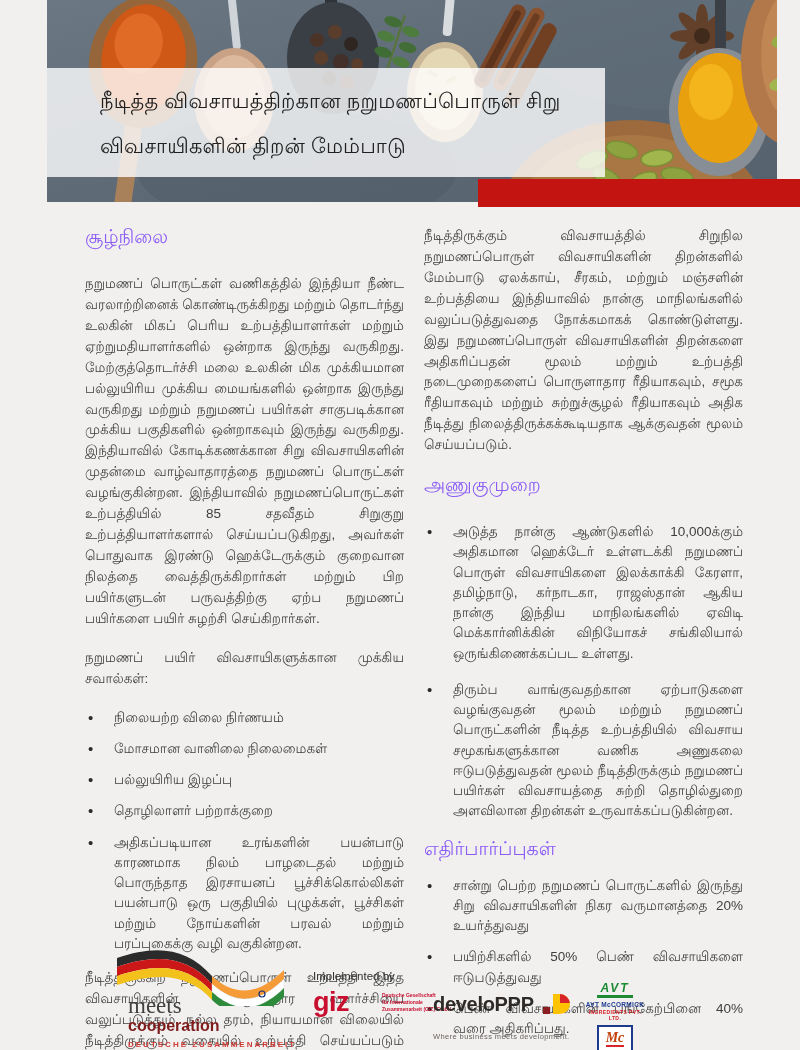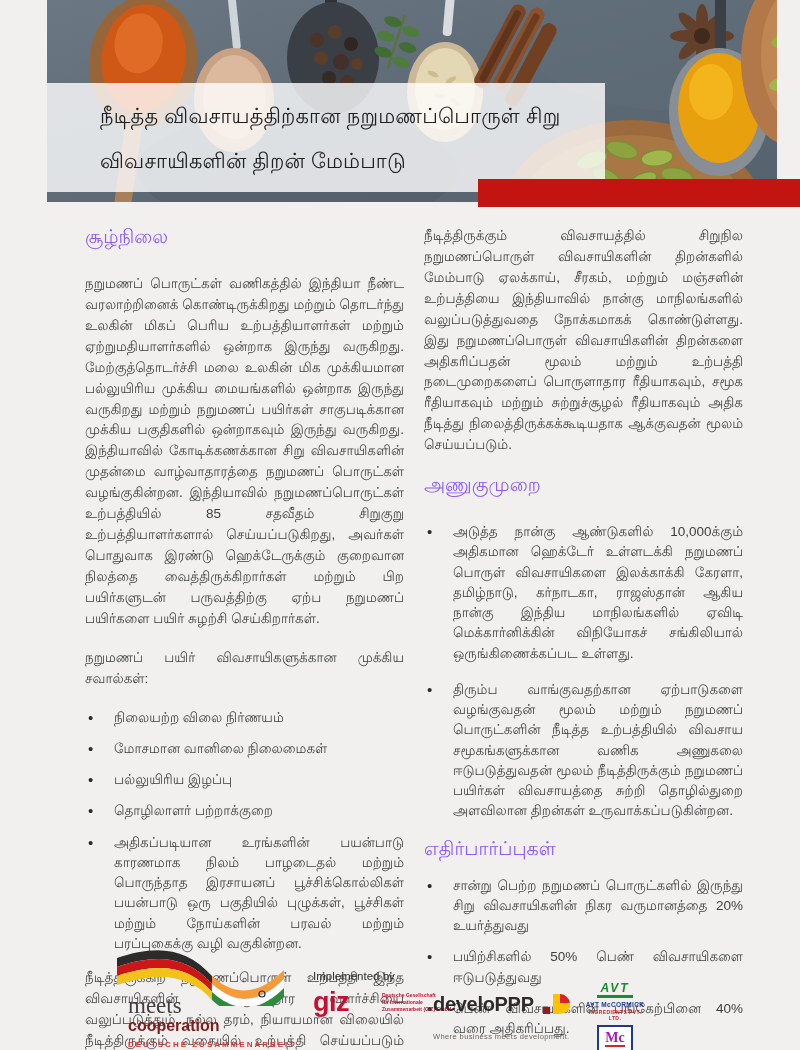--- a/index.html
+++ b/index.html
@@ -9,21 +9,21 @@
     font-family:"Liberation Sans", sans-serif;
     color:#3d3d3d;
     -webkit-font-smoothing:antialiased;
   }
   .page{position:relative;width:800px;height:1050px;overflow:hidden;background:#f1f0ef;}
 
   
   .hero{position:absolute;left:47px;top:0;width:730px;height:202px;overflow:hidden;}
   .hero svg{display:block;}
   .hero-overlay{
-    position:absolute;left:0;top:83px;width:558px;height:109px;
+    position:absolute;left:0;top:68px;width:558px;height:109px;
     background:rgba(255,255,255,0.80);
   }
   .hero-title{
     margin:10px 0 0 53px;
     font-size:21px;color:#202020;font-weight:500;
     line-height:45px;letter-spacing:.2px;
   }
   .red-bar{position:absolute;left:478px;top:179px;width:322px;height:28px;background:#c41412;z-index:5;}
 
   
@@ -71,22 +71,22 @@
     color:#1d8a34;letter-spacing:2px;border-bottom:3px solid #1d8a34;
     padding:0 3px 1px;line-height:1;
   }
   .avt-l1{font-size:6.5px;font-weight:700;color:#1d3a8f;letter-spacing:.3px;margin-top:3px;}
   .avt-l2{font-size:5px;font-weight:700;color:#d42027;letter-spacing:.4px;margin-top:1px;}
   .mc-box{
     width:32px;height:23px;margin:4px auto 0;background:#fff;
     border:2px solid #1d3a8f;display:flex;align-items:center;justify-content:center;
   }
   .mc-word{
-    font-family:"Liberation Serif", serif;font-weight:700;
-    font-size:14px;color:#a21caf;line-height:1;border-bottom:2px solid #d8232a;text-align:center;
+    font-family:"Liberation Serif", serif;font-style:italic;font-weight:700;
+    font-size:14px;color:#c2410c;line-height:1;border-bottom:2px solid #d8232a;text-align:center;
   }
 </style>
 </head>
 <body>
 
 <div class="page">
 
   <div class="hero">
     <svg width="730" height="202" viewBox="0 0 730 202">
       <defs>

